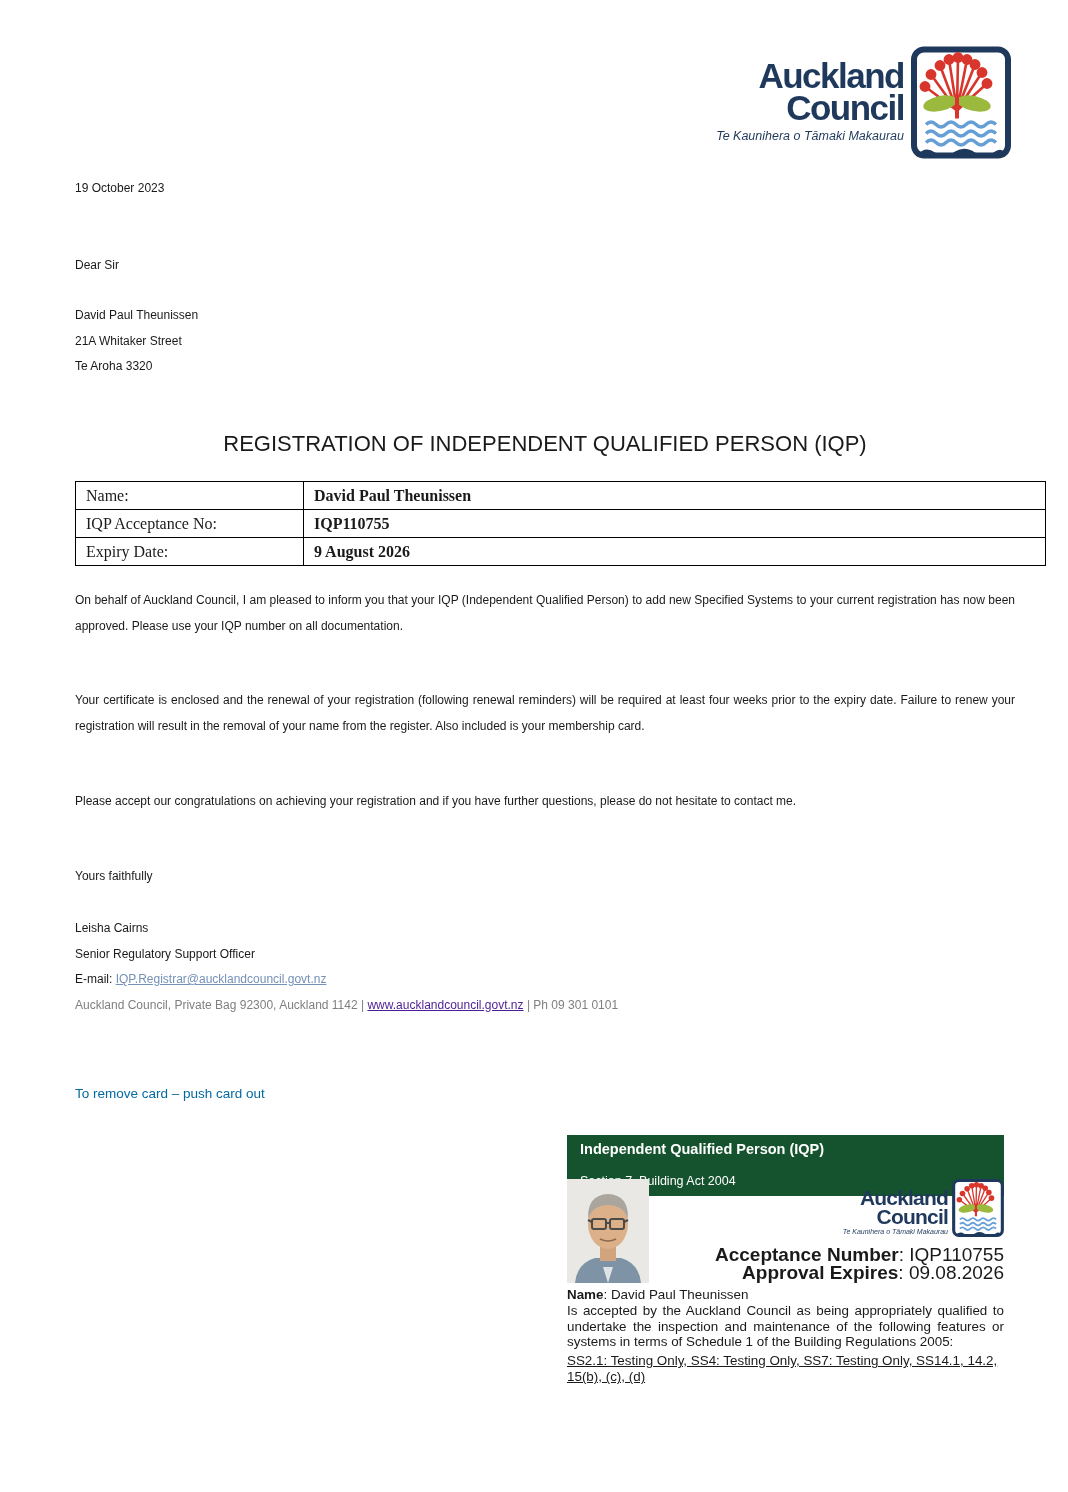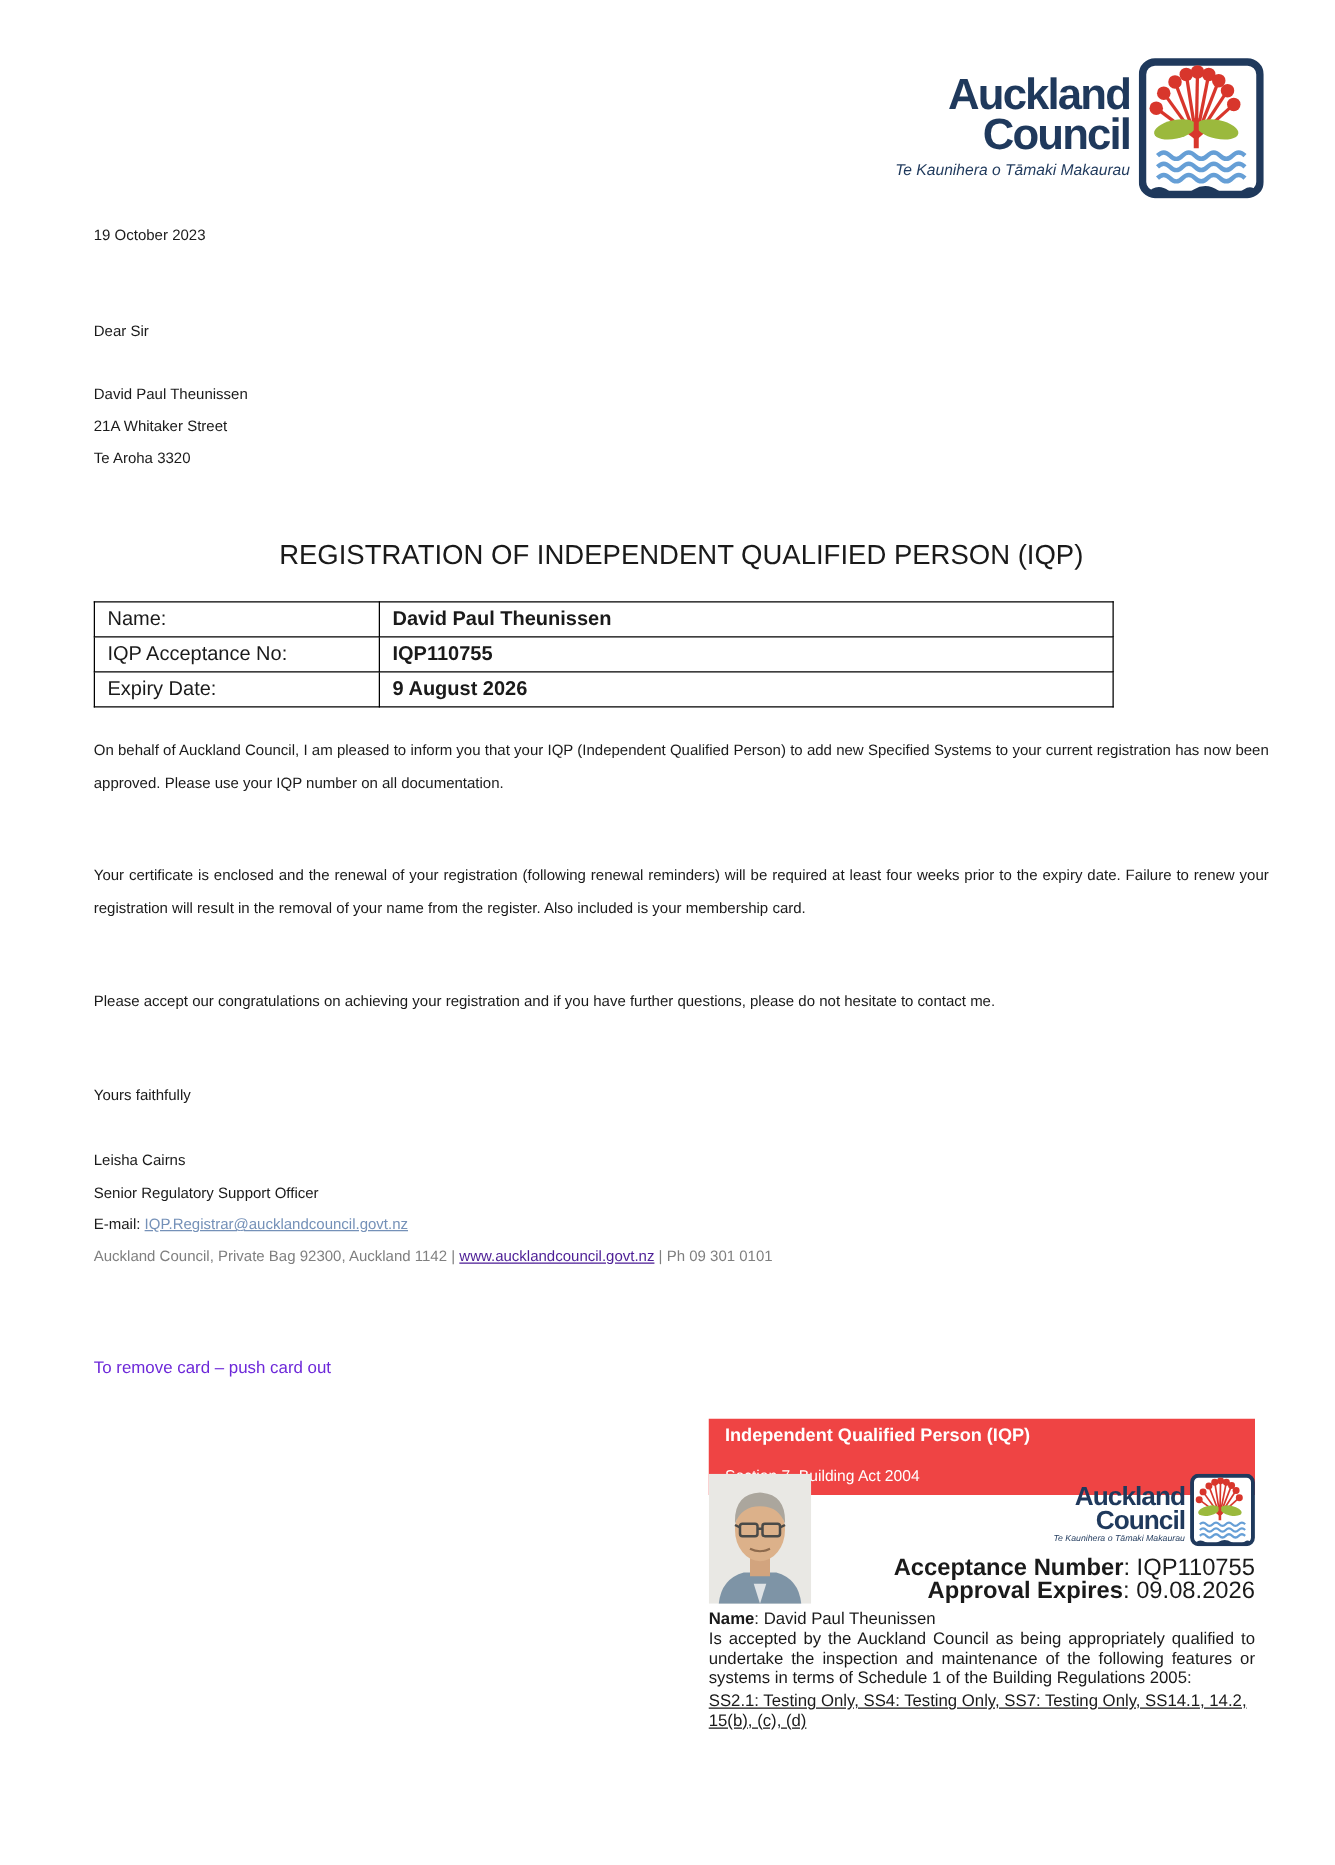--- a/index.html
+++ b/index.html
@@ -14,38 +14,38 @@
   .logo-block { top:46px; left:712px; width:300px; display:flex; align-items:flex-start; }
   .logo-text { width:192px; text-align:right; color:#1f395c; margin-top:14px; }
   .logo-line { font-weight:bold; font-size:35px; line-height:32px; letter-spacing:-1.5px; }
   .logo-tagline { font-style:italic; font-size:12.5px; margin-top:5px; color:#1f395c; }
   .logo-emblem { margin-left:7px; }
 
   
   .letter-item { left:75px; width:940px; font-size:12px; line-height:25.5px; }
   .heading { font-weight:normal; font-size:22px;text-align:center; }
 
-  table.iqp-table { border-collapse:collapse; width:816px; }
+  table.iqp-table { border-collapse:collapse; width:971px;font-family:Liberation Serif, serif; }
   table.iqp-table td {
     border:1.5px solid #000000; font-size:16px; padding:2px 10px; height:23px;
   }
   td.t-label { width:207px; }
   td.t-value { font-weight:bold; }
 
   .para { text-align:justify; }
 
   .email-link { color:#7591b8; text-decoration:underline; }
   .footer-line { color:#7f7f7f; }
   .web-link { color:#4c1d95; text-decoration:underline; }
 
-  .remove-note { font-size:13.5px; color:#6d28d9; }
+  .remove-note { font-size:13.5px; color:#0369a1; }
 
   
   .card { top:1135px; left:567px; width:437px; height:265px; }
-  .card-header { background:#ef4444; color:#ffffff; padding:5px 13px 7px 13px; }
+  .card-header { background:#14532d; color:#ffffff; padding:5px 13px 7px 13px; }
   .card-title { font-weight:bold; font-size:14.5px; line-height:18px; }
   .card-sub { font-size:12.5px; line-height:15px; margin-top:16px; }
 
   .card-photo { position:absolute; left:0; top:44px; width:82px; height:104px; }
 
   .card-right { position:absolute; right:0; top:44px; width:300px; }
   .card-logo { display:flex; justify-content:flex-end; align-items:flex-start; }
   .card-logo-text { text-align:right; color:#1f395c; margin-top:9px; }
   .card-logo-line { font-weight:bold; font-size:21px; line-height:19px; letter-spacing:-0.8px; }
   .card-logo-tag { font-style:italic; font-size:7px; margin-top:2px; color:#1f395c; }

